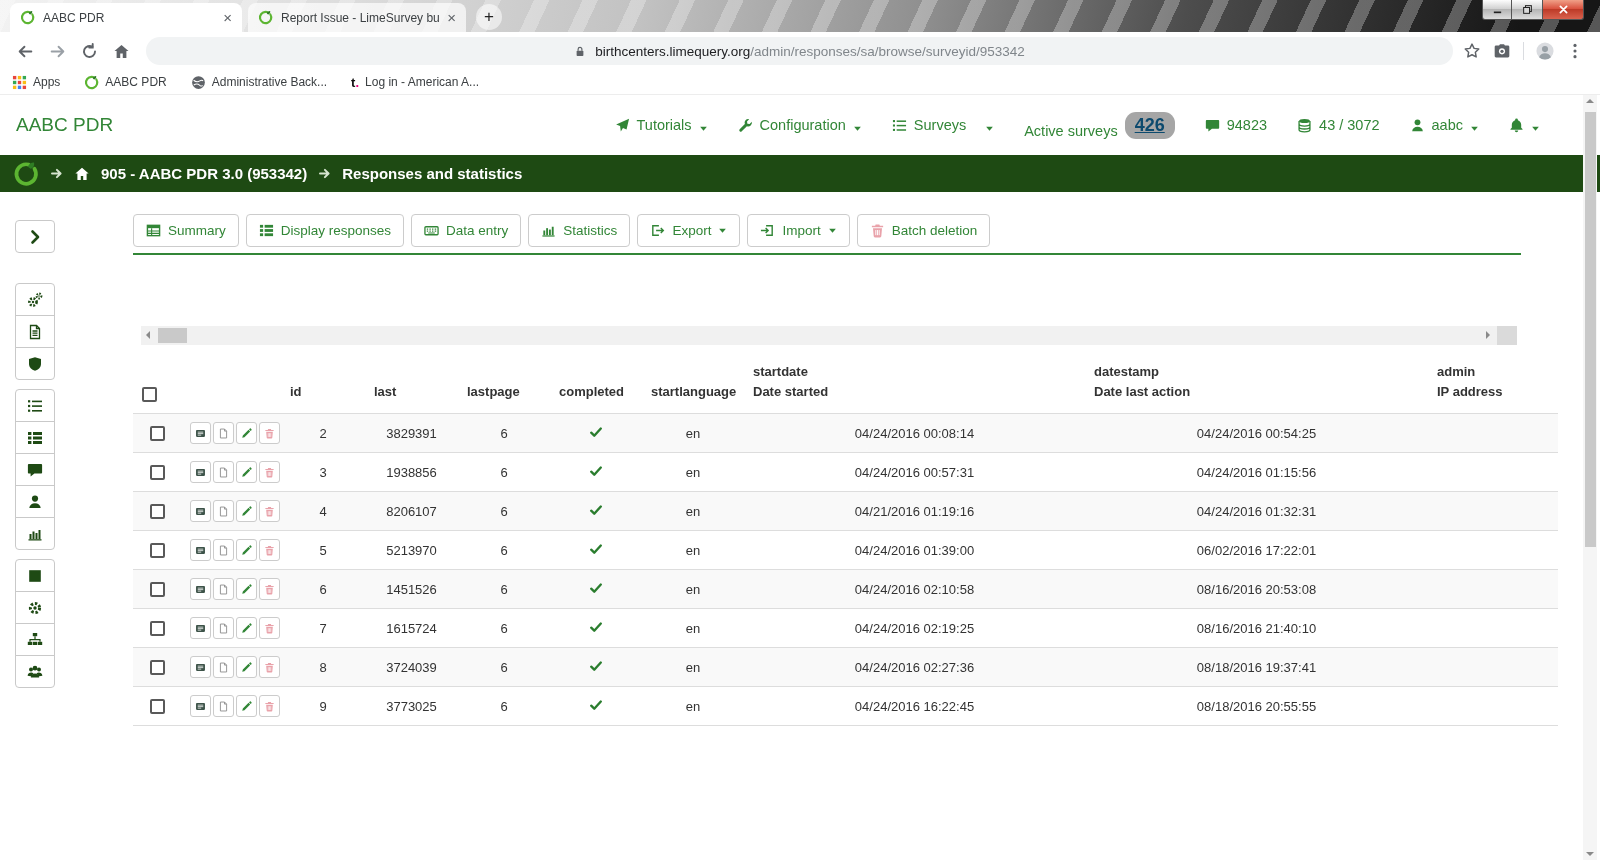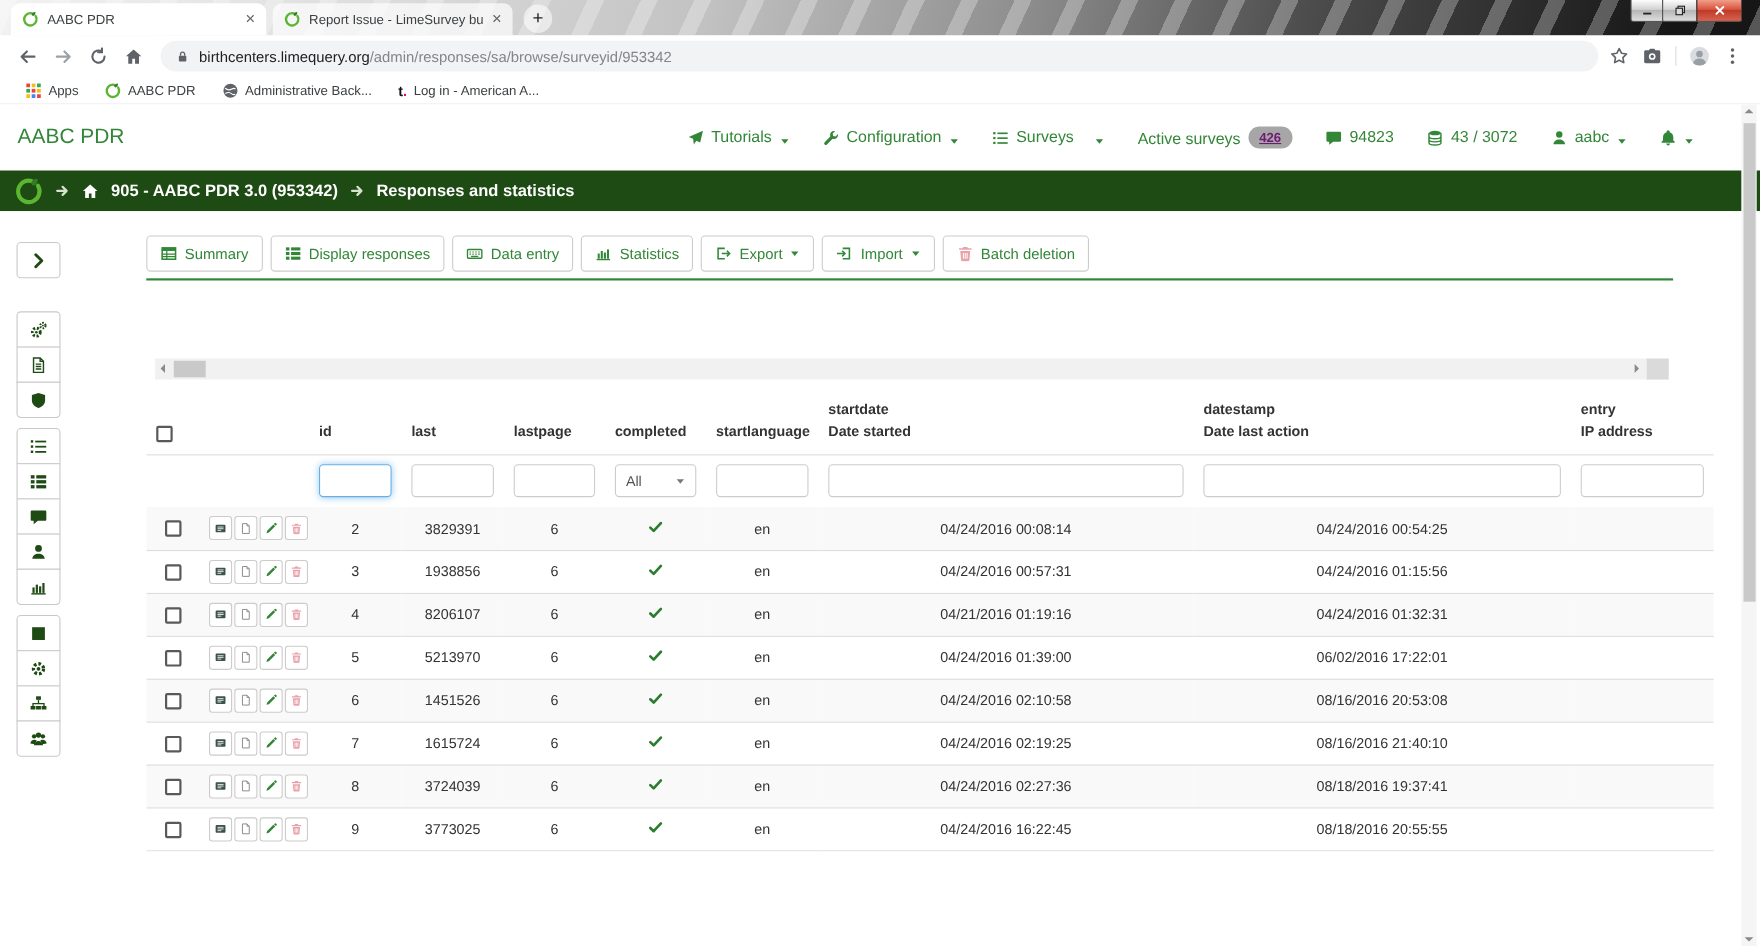--- a/index.html
+++ b/index.html
@@ -34,47 +34,47 @@
   background:linear-gradient(#f0a088,#d95340 45%,#bd3b28 50%,#d9624e); }
 .wbtn .ic { width:11px; height:11px; }
 
 
 .btoolbar { height:38px; background:#fff; display:flex; align-items:center; padding:0 10px; gap:2px; }
 .navic { width:30px; height:30px; border-radius:50%; display:flex; align-items:center;
   justify-content:center; color:#5f6368; }
 .navic svg { width:17px; height:17px; }
 .navic.dim { color:#9aa0a6; }
 .omnibox { flex:1; height:28px; background:#f1f3f4; border-radius:14px; margin:0 8px;
-  display:flex; align-items:center; padding:0 14px; gap:9px; font-size:13.5px; }
+  display:flex; align-items:center; padding:0 14px; gap:9px; font-size:13.5px;justify-content:center; }
 .omnibox .ic { width:12px; height:15px; color:#5f6368; flex:none; }
 .omnibox .host { color:#202124; }
 .omnibox .path { color:#80868b; }
 .rightics { display:flex; align-items:center; gap:12px; padding-right:6px; }
 .rightics .ic { width:18px; height:18px; color:#5f6368; }
 .vdiv { width:1px; height:18px; background:#dadce0; }
 
 
 .bookmarks { height:25px; background:#fff; display:flex; align-items:center; gap:24px;
-  padding:0 23px; font-size:12px; color:#3c4043; border-bottom:1px solid #ededed; }
+  padding:0 12px; font-size:12px; color:#3c4043; border-bottom:1px solid #ededed; }
 .bm { display:flex; align-items:center; gap:6px; }
 .bm .ic { width:15px; height:15px; }
 .tdot { font-weight:bold; font-size:13px; color:#111; }
 .tdot i { color:#e6007a; font-style:normal; }
 
 
 .topnav { height:60px; background:#fff; display:flex; align-items:center; padding-left:16px; }
 .brand { color:#328637; font-size:19px; }
 .nav { margin-left:auto; display:flex; align-items:center; gap:30px; color:#328637;
   font-size:14.5px; padding-right:60px; }
 .nitem { display:flex; align-items:flex-end; gap:7px; white-space:nowrap; }
 .nitem .ic { width:15px; height:15px; }
 .caret { width:9px !important; height:9px !important; }
 .caret.gap { margin-left:12px; }
-.badge { background:#a6a6a6; color:#701a75; border-radius:11px; padding:3px 10px;
-  font-size:12px; font-weight:bold;text-decoration:underline; }
+.badge { background:#a6a6a6; color:#0c4a6e; border-radius:11px; padding:3px 10px;
+  font-size:18px; font-weight:bold;text-decoration:underline; }
 
 
 .crumbbar { height:37px; background:#1e4a13; display:flex; align-items:center; gap:11px;
   padding:0 13px; color:#fff; font-size:15px; font-weight:bold; }
 .crumbbar .logo { width:26px; height:26px; }
 .crumbbar .arrow { width:13px; height:13px; color:#d6e4cf; }
 .crumbbar .home { width:16px; height:16px; color:#fff; }
 
 
 .page { display:flex; height:668px; background:#fff; }
@@ -686,44 +686,23 @@
               </th>
               <th>
                 <div>startdate</div>
                 <div>Date started</div>
               </th>
               <th>
                 <div>datestamp</div>
                 <div>Date last action</div>
               </th>
               <th>
-                <div>entry</div>
+                <div>admin</div>
                 <div>IP address</div>
               </th>
-            </tr>
-          <tr class="filter" id="resp-filter-row">
-              <td></td>
-              <td></td>
-              <td><input class="focus" type="text" style=""></td>
-              <td><input type="text" style=""></td>
-              <td><input type="text" style=""></td>
-              <td>
-                <div class="fselect">
-                  <span>All</span>
-                  <span class="ic caret">
-                    <svg viewBox="0 0 10 10">
-                      <path d="M1.3 3h7.4L5 7.5z" fill="currentColor"></path>
-                    </svg>
-                  </span>
-                </div>
-              </td>
-              <td><input type="text" style=""></td>
-              <td><input type="text" style=""></td>
-              <td><input type="text" style=""></td>
-              <td><input type="text" style=""></td>
             </tr>
         </thead>
         <tbody id="resp-body">
             <tr class="stripe">
               <td><input class="cbx" type="checkbox" style=""></td>
               <td>
                 <div class="rowacts">
                   <button class="abtn">
                     <span class="ic view">
                       <svg viewBox="0 0 16 16">

